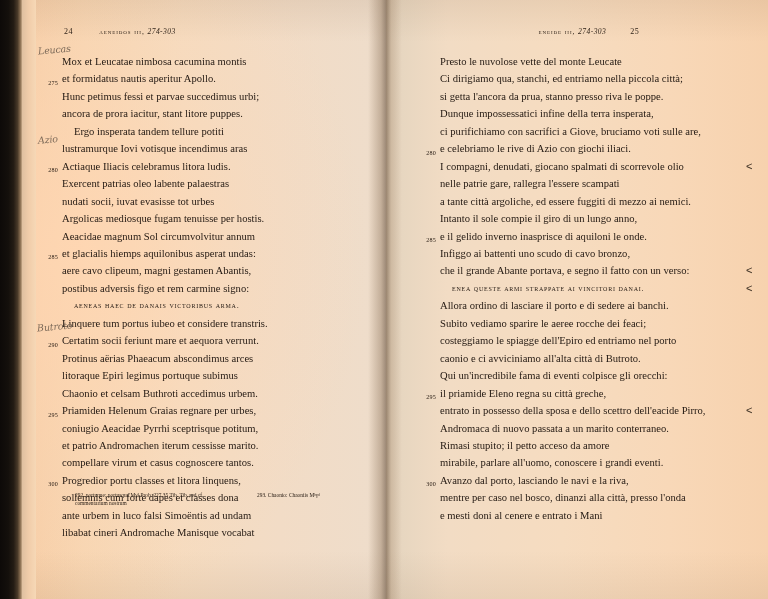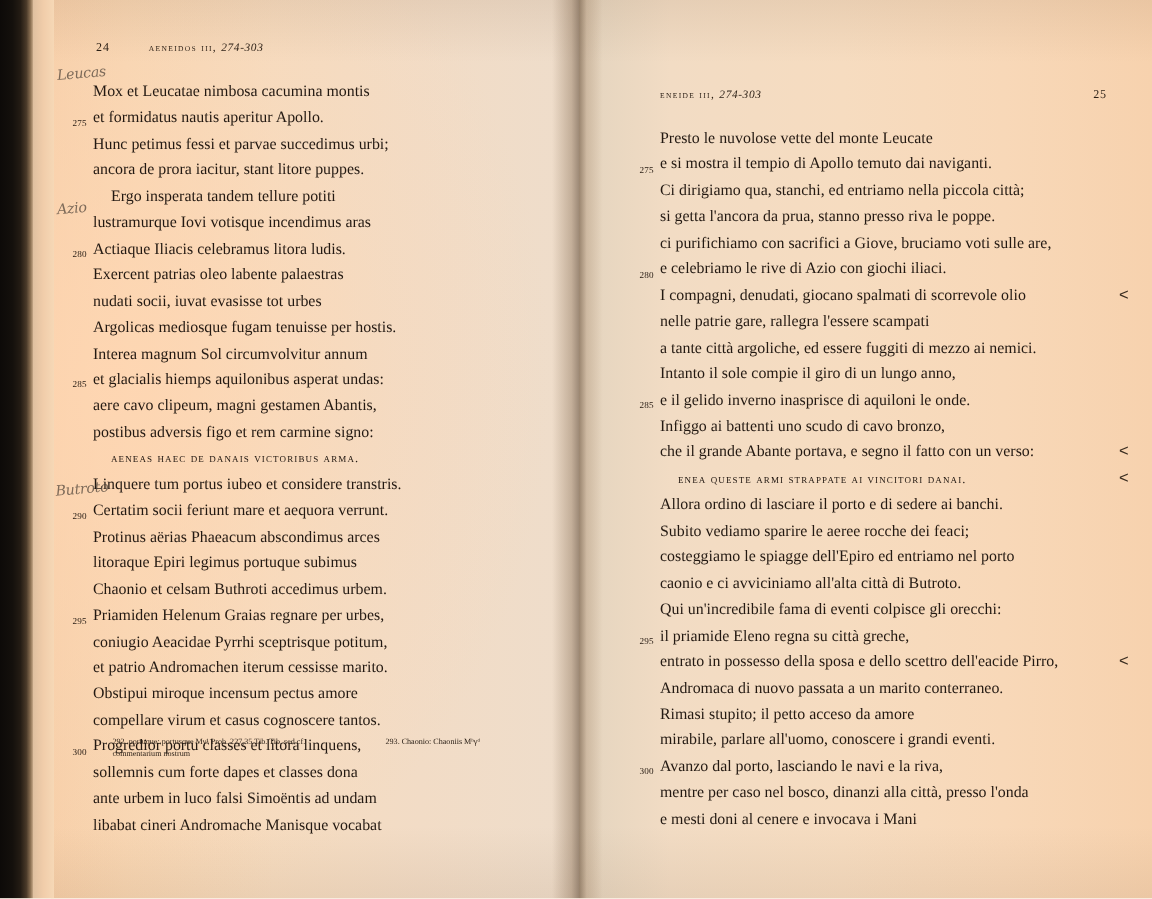--- a/index.html
+++ b/index.html
@@ -110,21 +110,21 @@
 
   .running-head {
     display: flex;
     align-items: baseline;
     font-size: 7.6px;
     letter-spacing: 0.9px;
     margin-bottom: 17px;
     color: #2b1f15;
   }
   .rh-left  { justify-content: flex-start; gap: 26px; padding-left: 2px; text-align: right; }
-  .rh-right { justify-content: space-between; gap: 24px; padding-right: 2px; margin-top: 31px; }
+  .rh-right { justify-content: center; gap: 24px; padding-right: 2px; }
   .rh-title { font-variant: small-caps; text-transform: lowercase; }
   .rh-title .ref { font-style: italic; letter-spacing: 0.4px; }
   .rh-folio { font-size: 8px; letter-spacing: 0.6px; }
 
   .verse-line {
     position: relative;
     font-size: 10.6px;
     line-height: 17.45px;
     white-space: nowrap;
     color: #231912;
@@ -212,55 +212,54 @@
         <div class="verse-line">Mox et Leucatae nimbosa cacumina montis</div>
         <div class="verse-line">et formidatus nautis aperitur Apollo.<span class="line-no">275</span></div>
         <div class="verse-line">Hunc petimus fessi et parvae succedimus urbi;</div>
         <div class="verse-line">ancora de prora iacitur, stant litore puppes.</div>
         <div class="verse-line indent">Ergo insperata tandem tellure potiti</div>
         <div class="verse-line">lustramurque Iovi votisque incendimus aras</div>
         <div class="verse-line">Actiaque Iliacis celebramus litora ludis.<span class="line-no">280</span></div>
         <div class="verse-line">Exercent patrias oleo labente palaestras</div>
         <div class="verse-line">nudati socii, iuvat evasisse tot urbes</div>
         <div class="verse-line">Argolicas mediosque fugam tenuisse per hostis.</div>
-        <div class="verse-line">Interea magnum Sol circumvolvitur annum</div>
+        <div class="verse-line">Aeacidae magnum Sol circumvolvitur annum</div>
         <div class="verse-line">et glacialis hiemps aquilonibus asperat undas:<span class="line-no">285</span></div>
         <div class="verse-line">aere cavo clipeum, magni gestamen Abantis,</div>
         <div class="verse-line">postibus adversis figo et rem carmine signo:</div>
         <div class="verse-line smallcaps">AENEAS HAEC DE DANAIS VICTORIBUS ARMA.</div>
         <div class="verse-line">Linquere tum portus iubeo et considere transtris.</div>
         <div class="verse-line">Certatim socii feriunt mare et aequora verrunt.<span class="line-no">290</span></div>
         <div class="verse-line">Protinus aërias Phaeacum abscondimus arces</div>
         <div class="verse-line">litoraque Epiri legimus portuque subimus</div>
         <div class="verse-line">Chaonio et celsam Buthroti accedimus urbem.</div>
         <div class="verse-line">Priamiden Helenum Graias regnare per urbes,<span class="line-no">295</span></div>
         <div class="verse-line">coniugio Aeacidae Pyrrhi sceptrisque potitum,</div>
         <div class="verse-line">et patrio Andromachen iterum cessisse marito.</div>
-        <div class="verse-line">Obstipui miroque incensum pectus amore</div>
         <div class="verse-line">compellare virum et casus cognoscere tantos.</div>
         <div class="verse-line">Progredior portu classes et litora linquens,<span class="line-no">300</span></div>
         <div class="verse-line">sollemnis cum forte dapes et classes dona</div>
         <div class="verse-line">ante urbem in luco falsi Simoëntis ad undam</div>
         <div class="verse-line">libabat cineri Andromache Manisque vocabat</div>
       </div>
   </div>
 
   <div class="text-col col-right">
     <div class="running-head rh-right">
       <span class="rh-title">
         <span>ENEIDE III,</span>
         <span class="ref">274-303</span>
       </span>
       <span class="rh-folio">25</span>
     </div>
     <div id="right-verses">
         <div class="verse-line">Presto le nuvolose vette del monte Leucate</div>
-        <div class="verse-line">e si mostra il tempio di Apollo temuto dai naviganti.<span class="line-no">275</span></div>
         <div class="verse-line">Ci dirigiamo qua, stanchi, ed entriamo nella piccola città;</div>
         <div class="verse-line">si getta l'ancora da prua, stanno presso riva le poppe.</div>
+        <div class="verse-line">Dunque impossessatici infine della terra insperata,</div>
         <div class="verse-line">ci purifichiamo con sacrifici a Giove, bruciamo voti sulle are,</div>
         <div class="verse-line">e celebriamo le rive di Azio con giochi iliaci.<span class="line-no">280</span></div>
         <div class="verse-line">I compagni, denudati, giocano spalmati di scorrevole olio<span class="caret-mark" style="top: 3px;">&lt;</span></div>
         <div class="verse-line">nelle patrie gare, rallegra l'essere scampati</div>
         <div class="verse-line">a tante città argoliche, ed essere fuggiti di mezzo ai nemici.</div>
         <div class="verse-line">Intanto il sole compie il giro di un lungo anno,</div>
         <div class="verse-line">e il gelido inverno inasprisce di aquiloni le onde.<span class="line-no">285</span></div>
         <div class="verse-line">Infiggo ai battenti uno scudo di cavo bronzo,</div>
         <div class="verse-line">che il grande Abante portava, e segno il fatto con un verso:<span class="caret-mark" style="top: 3px;">&lt;</span></div>
         <div class="verse-line smallcaps">ENEA QUESTE ARMI STRAPPATE AI VINCITORI DANAI.<span class="caret-mark" style="top: 3px;">&lt;</span></div>
@@ -269,21 +268,21 @@
         <div class="verse-line">costeggiamo le spiagge dell'Epiro ed entriamo nel porto</div>
         <div class="verse-line">caonio e ci avviciniamo all'alta città di Butroto.</div>
         <div class="verse-line">Qui un'incredibile fama di eventi colpisce gli orecchi:</div>
         <div class="verse-line">il priamide Eleno regna su città greche,<span class="line-no">295</span></div>
         <div class="verse-line">entrato in possesso della sposa e dello scettro dell'eacide Pirro,<span class="caret-mark" style="top: 3px;">&lt;</span></div>
         <div class="verse-line">Andromaca di nuovo passata a un marito conterraneo.</div>
         <div class="verse-line">Rimasi stupito; il petto acceso da amore</div>
         <div class="verse-line">mirabile, parlare all'uomo, conoscere i grandi eventi.</div>
         <div class="verse-line">Avanzo dal porto, lasciando le navi e la riva,<span class="line-no">300</span></div>
         <div class="verse-line">mentre per caso nel bosco, dinanzi alla città, presso l'onda</div>
-        <div class="verse-line">e mesti doni al cenere e invocava i Mani</div>
+        <div class="verse-line">e mesti doni al cenere e entrato i Mani</div>
       </div>
   </div>
 
   <div class="apparatus" id="apparatus">
       <div class="app-entry" style="flex: 0 0 160px;">292. portuque: portusque Mγ¹ Prob. 227,35 Tib. Tib. sed cf. commentarium nostrum</div>
       <div class="app-entry" style="flex: 0 0 auto;">293. Chaonio: Chaoniis Mᵇγᵈ</div>
     </div>
 
   <div id="marginalia-layer">
       <div class="marginalia" style="top: 44px; left: 38px;">Leucas</div>

